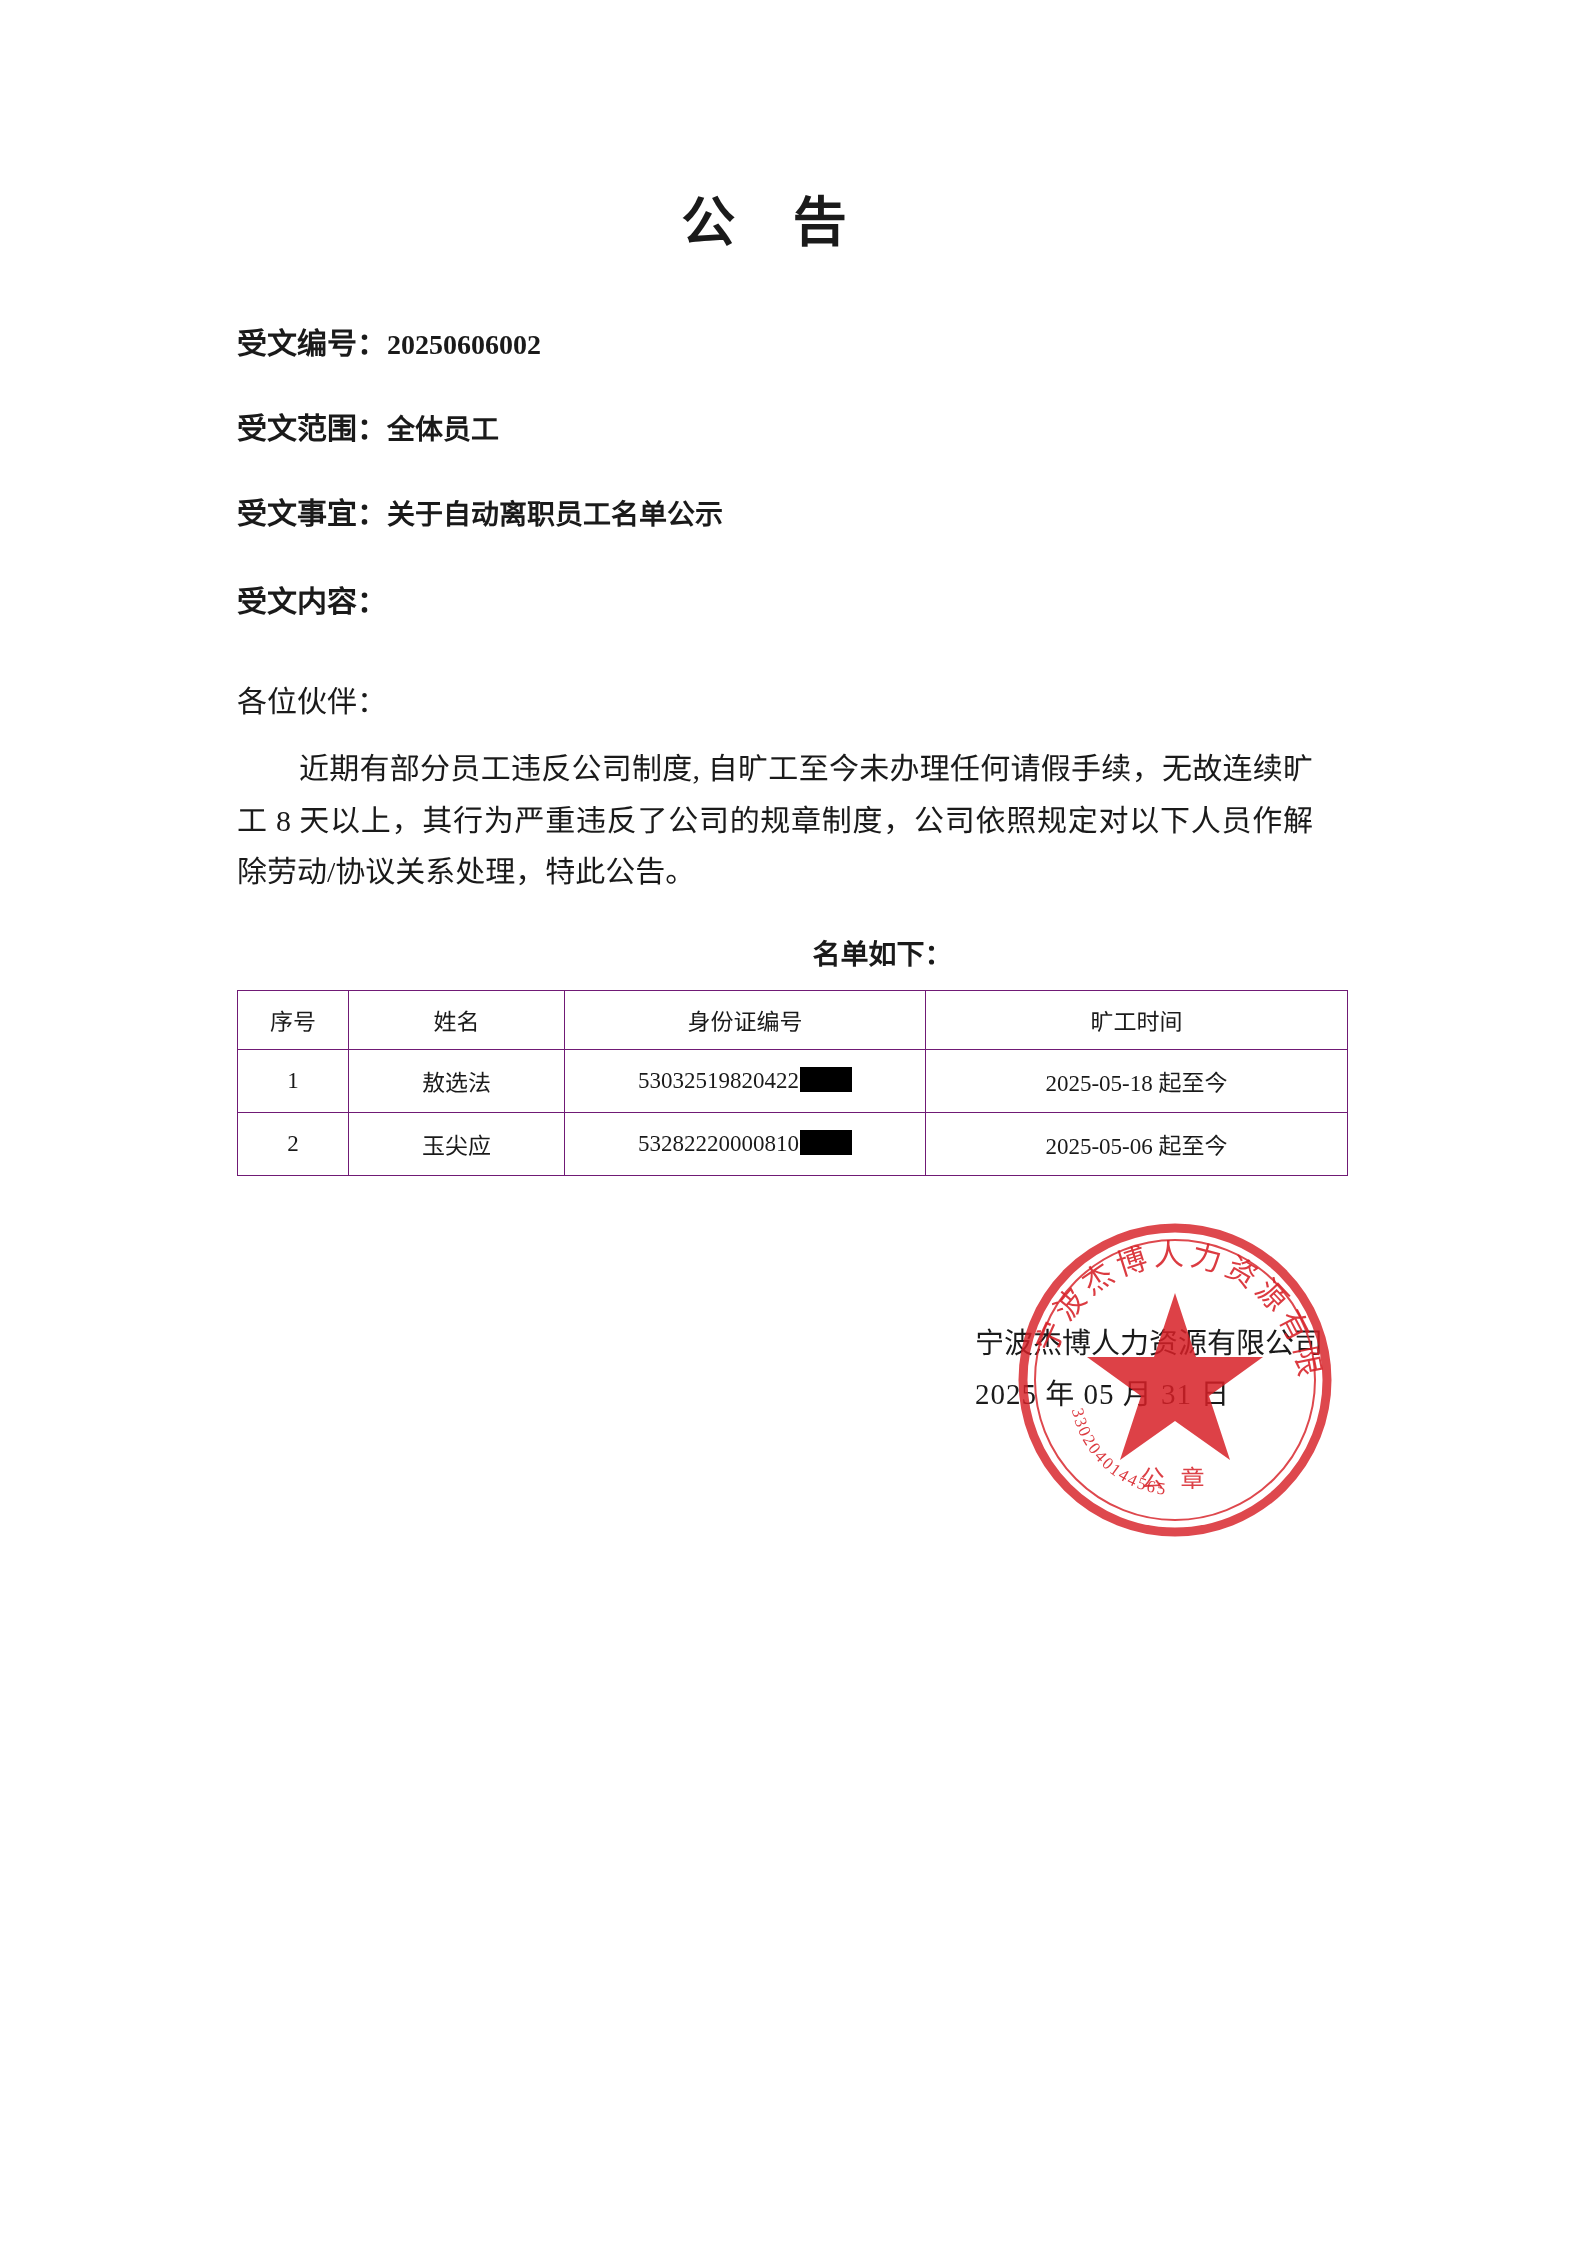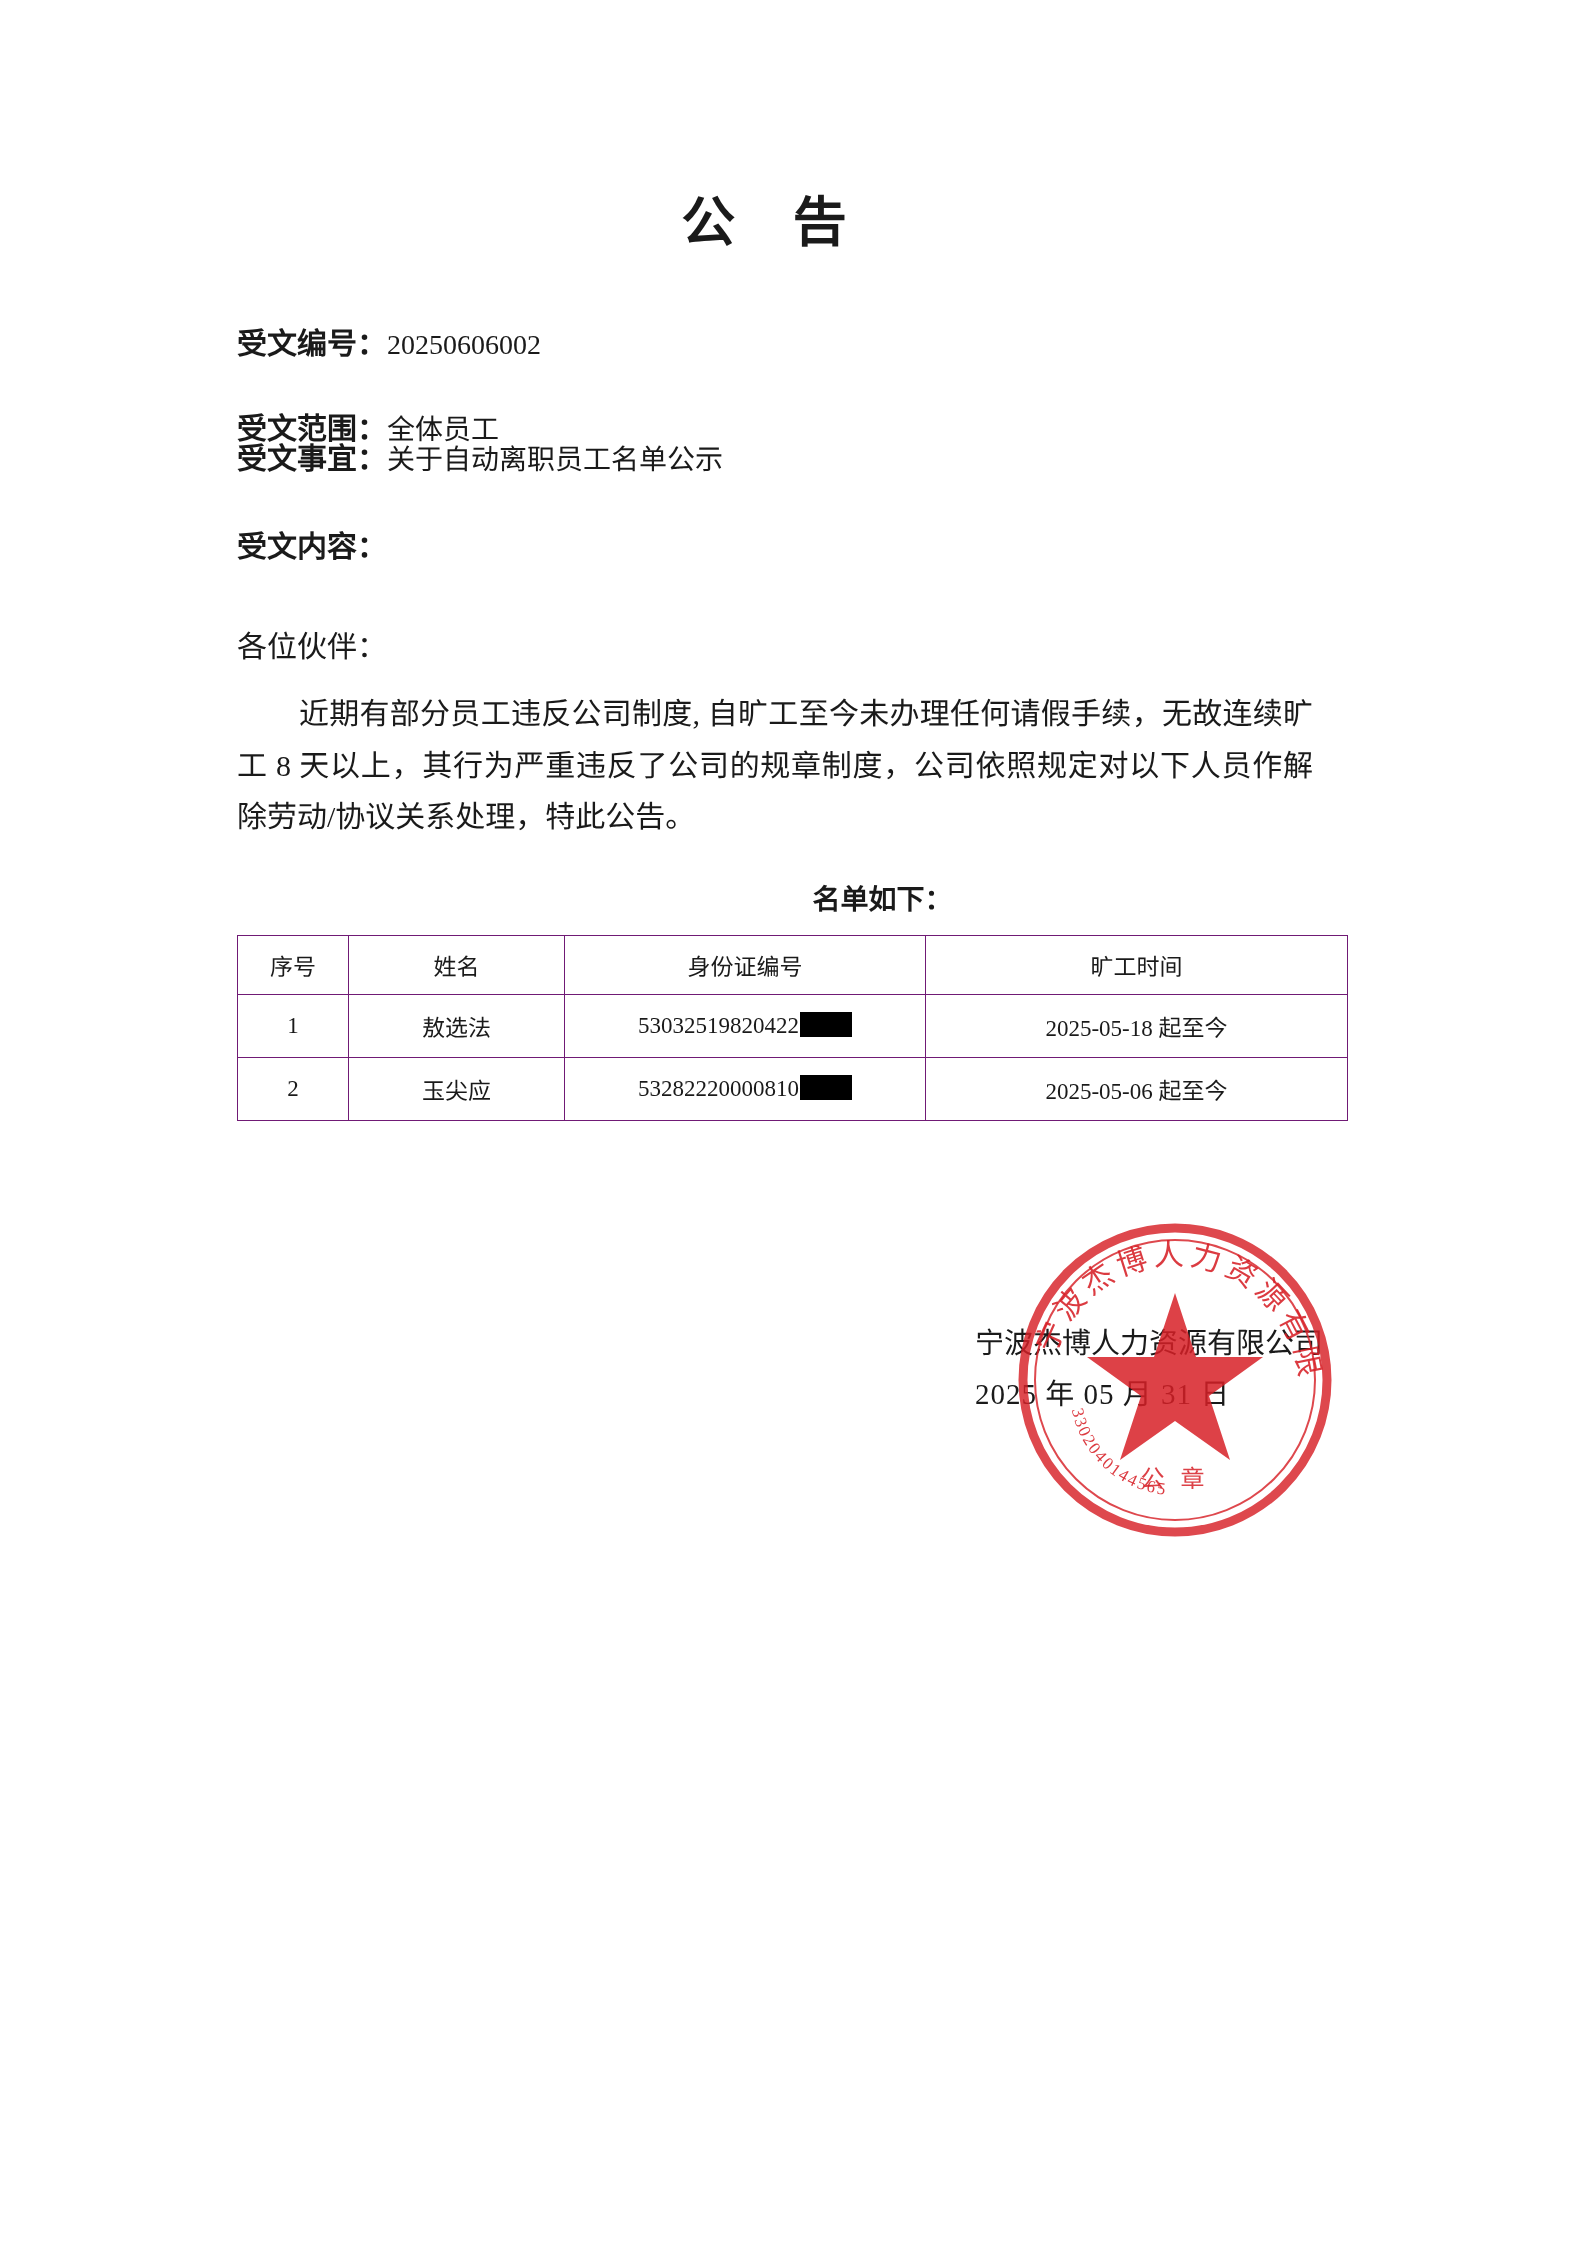--- a/index.html
+++ b/index.html
@@ -38,26 +38,26 @@
     padding-left: 237px;
     padding-right: 200px;
     font-size: 29px;
     line-height: 1.0;
   }
   .field-label {
     font-weight: bold;
     font-size: 30px;
   }
   .field-value {
-    font-weight: normal;
+    font-weight: bold;
     font-size: 28px;
   }
   .sp-1 { margin-top: 72px; }
   .sp-2 { margin-top: 55px; }
-  .sp-3 { }
+  .sp-3 { margin-top: 55px; }
   .sp-4 { margin-top: 58px; }
 
   .salutation {
     padding-left: 237px;
     font-size: 30px;
     margin-top: 60px;
     font-weight: normal;
   }
   .body-para {
     padding-left: 237px;

